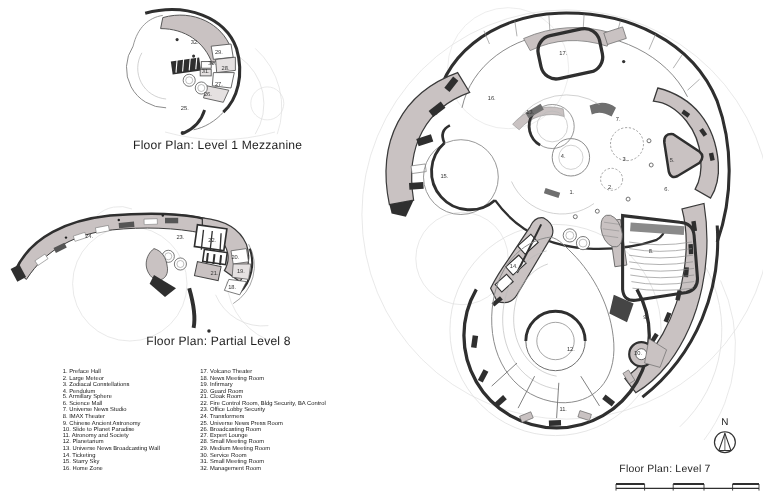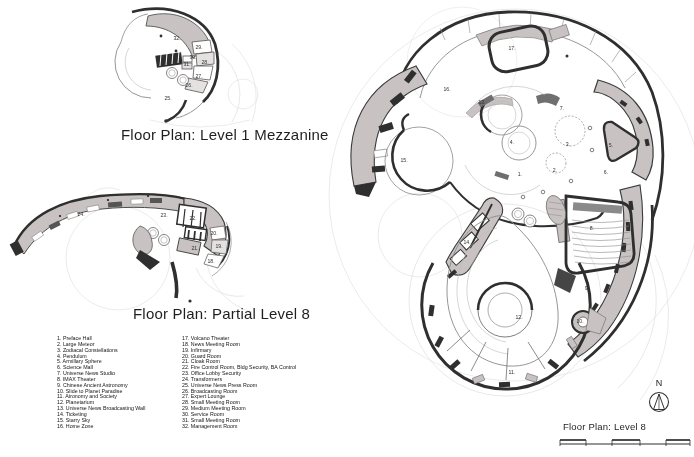--- a/index.html
+++ b/index.html
@@ -3,21 +3,21 @@
 <meta charset="utf-8">
 <style>
   html,body{margin:0;padding:0;}
   body{
     width:694px;height:457px;position:relative;background:#ffffff;overflow:hidden;
     font-family:"Liberation Sans", sans-serif;
   }
   svg text{font-family:"Liberation Sans", sans-serif;}
   .plan-label{font-size:5.2px;fill:#333;text-anchor:middle;}
   .plan-title{
-    position:absolute;font-size:15px;color:#1f1f1f;letter-spacing:.2px;white-space:nowrap;
+    position:absolute;font-size:11px;color:#1f1f1f;letter-spacing:.2px;white-space:nowrap;
   }
   .legend{position:absolute;top:336px;color:#141414;font-size:5.3px;line-height:5.85px;}
   .legend div{white-space:nowrap;}
   #legend-col-1{left:57px;width:124px;}
   #legend-col-2{left:182px;width:150px;}
   .north-label{position:absolute;left:651px;top:378px;width:16px;text-align:center;
     font-size:9px;color:#222;}
   .rf{fill:var(--room-fill);}
   .rfl{fill:var(--room-fill-light);}
   .wall{stroke:var(--wall);fill:none;}
@@ -345,21 +345,21 @@
         <path d="M612,440 L612,446"></path>
       <path d="M640,440 L640,446"></path>
         <path d="M666,440 L666,446"></path>
         <path d="M690,440 L690,446"></path>
     </g>
   </g>
 </svg>
 
 <div class="plan-title" style="left:121px;top:126px;">Floor Plan: Level 1 Mezzanine</div>
 <div class="plan-title" style="left:133px;top:305px;">Floor Plan: Partial Level 8</div>
-<div class="plan-title" style="left:563px;top:421px;font-size:9.5px;">Floor Plan: Level 8</div>
+<div class="plan-title" style="left:563px;top:421px;font-size:9.5px;">Floor Plan: Level 7</div>
 <div class="north-label">N</div>
 
 <div class="legend" id="legend-col-1">
     <div>1. Preface Hall</div>
     <div>2. Large Meteor</div>
     <div>3. Zodiacal Constellations</div>
     <div>4. Pendulum</div>
     <div>5. Armillary Sphere</div>
     <div>6. Science Mall</div>
     <div>7. Universe News Studio</div>

